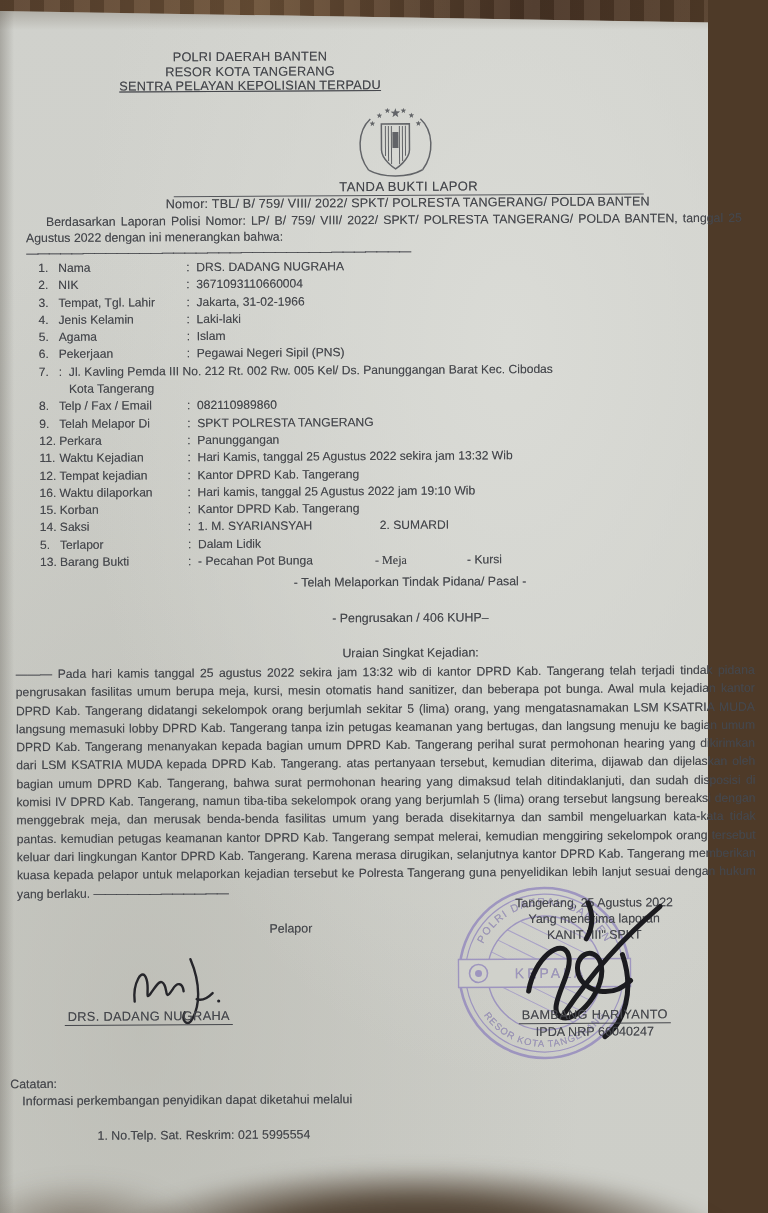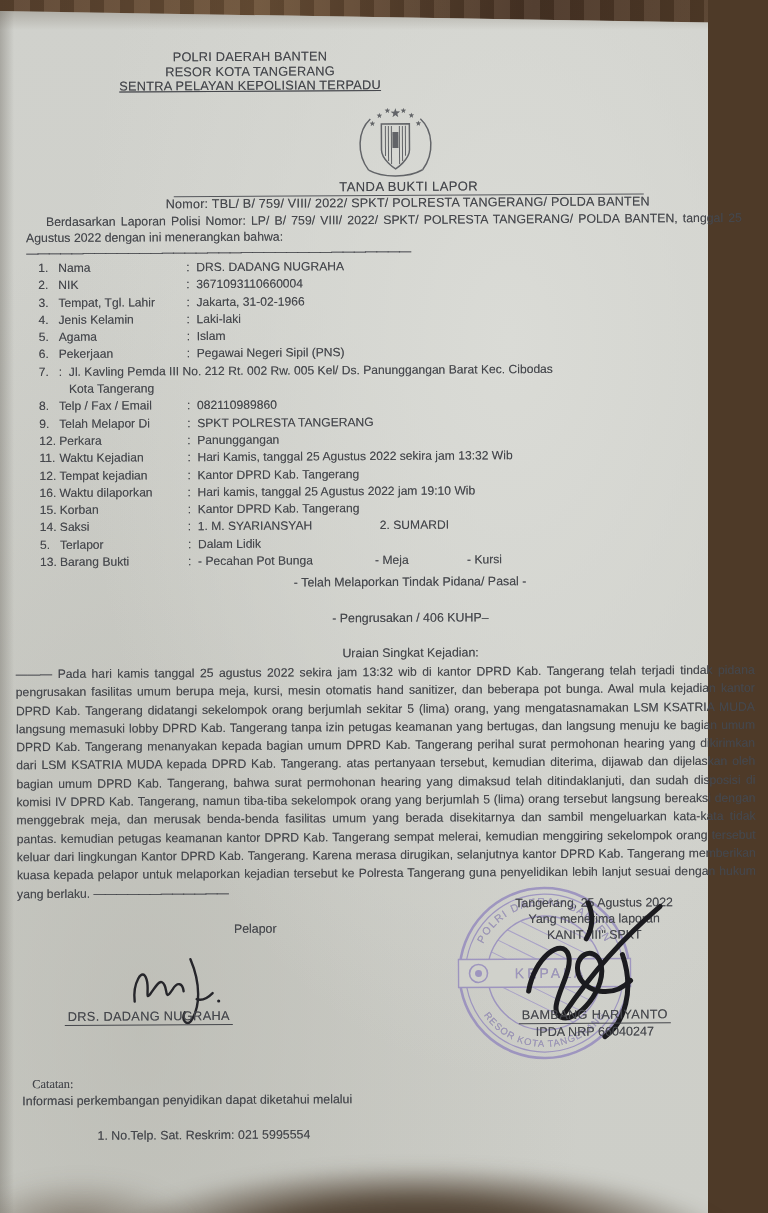--- a/index.html
+++ b/index.html
@@ -45,32 +45,32 @@
   .flabel { width:128px; }
   .fcolon { width:10px; }
   .fval { flex:1; }
   .fval .fline { display:block; white-space:nowrap; }
   .fval .pt { display:inline-block; white-space:nowrap; }
 
   .midline { left:0; width:820px; text-align:center; font-size:12.4px; }
 
   .body-par { top:663px; left:15px; width:739px; text-align:justify; line-height:18.3px; font-size:12.2px; }
 
-  .sig-left-role { top:921px; left:180px; width:146px; text-align:center; }
+  .sig-left-role { top:921px; left:164px; width:146px; text-align:right; }
   .sig-left-svg  { top:948px; left:118px; width:150px; height:80px; }
   .sig-left-name { top:1007px; left:34px; width:224px; text-align:center; }
   .uname { display:inline-block; border-bottom:1.4px solid #44464b; padding:0 3px 1px; letter-spacing:.3px; font-size:12.8px; }
 
   .stamp { top:884px; left:452px; width:180px; height:180px; opacity:.72; }
   .sig-right-block { top:896px; left:470px; width:244px; text-align:center; line-height:16.2px; font-size:12.4px; }
   .sig-right-svg { top:898px; left:468px; width:252px; height:146px; }
   .sig-right-name { top:1008px; left:470px; width:244px; text-align:center; }
   .sig-right-nrp  { top:1026px; left:470px; width:244px; text-align:center; font-size:12.6px; }
 
-  .foot-label { top:1075px; left:29px;font-family:Liberation Serif, serif; }
+  .foot-label { top:1075px; left:7px; }
   .foot-line  { top:1092px; left:19px; width:500px; }
   .foot-item  { top:1127px; left:94px; }
 
   .blob { position:absolute; left:120px; top:1166px; width:620px; height:130px;
     background: radial-gradient(ellipse at 48% 68%, rgba(50,35,22,.96) 0%, rgba(62,45,28,.8) 42%, rgba(80,62,40,0) 72%);
     filter: blur(7px); }
   .blob2 { position:absolute; left:-40px; top:1178px; width:240px; height:90px;
     background: radial-gradient(ellipse at 50% 60%, rgba(70,52,34,.6) 0%, rgba(70,52,34,0) 70%);
     filter: blur(9px); }
 </style>
@@ -215,21 +215,21 @@
           <div class="frow">
             <span class="fno">5.</span>
             <span class="flabel">Terlapor</span>
             <span class="fcolon">:</span>
             <span class="fval"><span class="pt">Dalam Lidik</span></span>
           </div>
           <div class="frow">
             <span class="fno">13.</span>
             <span class="flabel">Barang Bukti</span>
             <span class="fcolon">:</span>
-            <span class="fval"><span class="pt" style="width: 177px;">- Pecahan Pot Bunga</span><span class="pt" style="width: 92px;">- Meja</span><span class="pt">- Kursi</span></span>
+            <span class="fval"><span class="pt" style="width: 177px;">- Pecahan Pot Bunga</span><span class="pt" style="width: 92px; font-family: Liberation Serif, serif;">- Meja</span><span class="pt">- Kursi</span></span>
           </div>
         </div>
 
       <div class="abs midline" style="top:575px">- Telah Melaporkan Tindak Pidana/ Pasal -</div>
       <div class="abs midline" style="top:611px">- Pengrusakan / 406 KUHP–</div>
       <div class="abs midline" style="top:646px">Uraian Singkat Kejadian:</div>
 
       <p class="abs body-par"><span>——— Pada hari kamis tanggal 25 agustus 2022 sekira jam 13:32 wib di kantor DPRD Kab. Tangerang telah terjadi tindak pidana pengrusakan fasilitas umum berupa meja, kursi, mesin otomatis hand sanitizer, dan beberapa pot bunga. Awal mula kejadian kantor DPRD Kab. Tangerang didatangi sekelompok orang berjumlah sekitar 5 (lima) orang, yang mengatasnamakan LSM KSATRIA MUDA langsung memasuki lobby DPRD Kab. Tangerang tanpa izin petugas keamanan yang bertugas, dan langsung menuju ke bagian umum DPRD Kab. Tangerang menanyakan kepada bagian umum DPRD Kab. Tangerang perihal surat permohonan hearing yang dikirimkan dari LSM KSATRIA MUDA kepada DPRD Kab. Tangerang. atas pertanyaan tersebut, kemudian diterima, dijawab dan dijelaskan oleh bagian umum DPRD Kab. Tangerang, bahwa surat permohonan hearing yang dimaksud telah ditindaklanjuti, dan sudah disposisi di komisi IV DPRD Kab. Tangerang, namun tiba-tiba sekelompok orang yang berjumlah 5 (lima) orang tersebut langsung bereaksi dengan menggebrak meja, dan merusak benda-benda fasilitas umum yang berada disekitarnya dan sambil mengeluarkan kata-kata tidak pantas. kemudian petugas keamanan kantor DPRD Kab. Tangerang sempat melerai, kemudian menggiring sekelompok orang tersebut keluar dari lingkungan Kantor DPRD Kab. Tangerang. Karena merasa dirugikan, selanjutnya kantor DPRD Kab. Tangerang memberikan kuasa kepada pelapor untuk melaporkan kejadian tersebut ke Polresta Tangerang guna penyelidikan lebih lanjut sesuai dengan hukum yang berlaku. </span><span class="nowrap">————————————</span></p>
 
       <svg class="abs stamp" viewBox="0 0 180 180">

